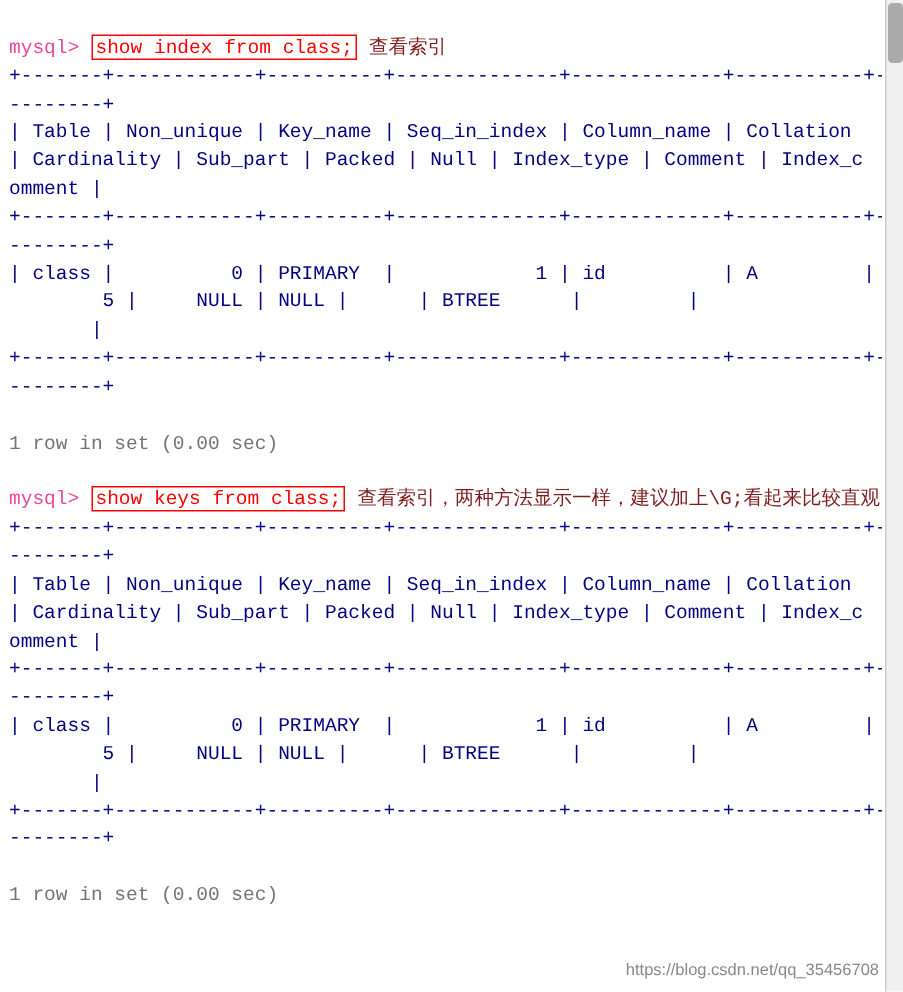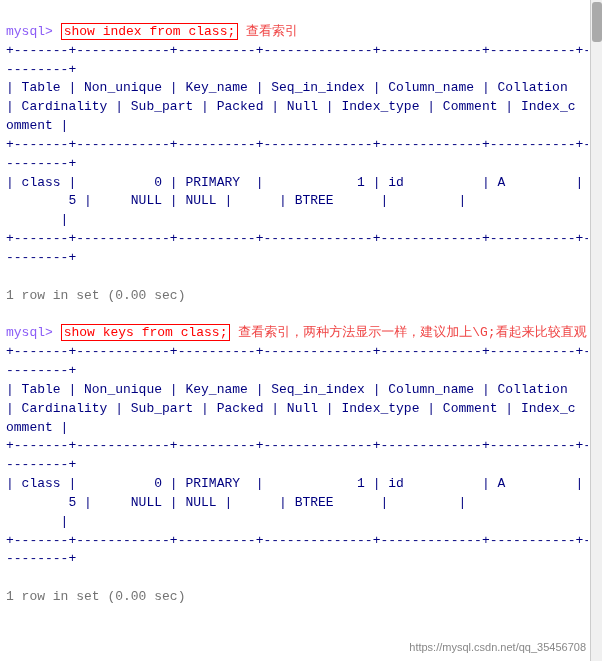--- a/index.html
+++ b/index.html
@@ -14,31 +14,31 @@
       position: relative;
     }
     .terminal {
       background: #ffffff;
       padding: 4px 6px;
       white-space: pre;
       line-height: 1.45;
       color: #000000;
     }
     .prompt {
-      color: #8b5cf6;
+      color: #ec4899;
     }
     .command-box {
       display: inline;
       border: 1px solid #ff0000;
       color: #ff0000;
       padding: 0 2px;
       text-align: right;
     }
     .comment-text {
-      color: #ef4444;
+      color: #7f1d1d;
       font-family: 'Courier New', Courier, monospace;
       font-size: 13px;
     }
     .table-output {
       color: #000080;
       font-family: 'Courier New', Courier, monospace;
       font-size: 13px;
     }
     .result-row {
       color: #737373;
@@ -108,13 +108,13 @@
 <span class="table-output">--------+</span>
 
 <span class="result-row">1 row in set (0.00 sec)</span>
   </div>
 </div>
 
 <div class="scrollbar">
   <div class="scrollbar-thumb"></div>
 </div>
 
-<div class="watermark">https://mysql.csdn.net/qq_35456708</div>
+<div class="watermark">https://blog.csdn.net/qq_35456708</div>
 
 </body></html>

